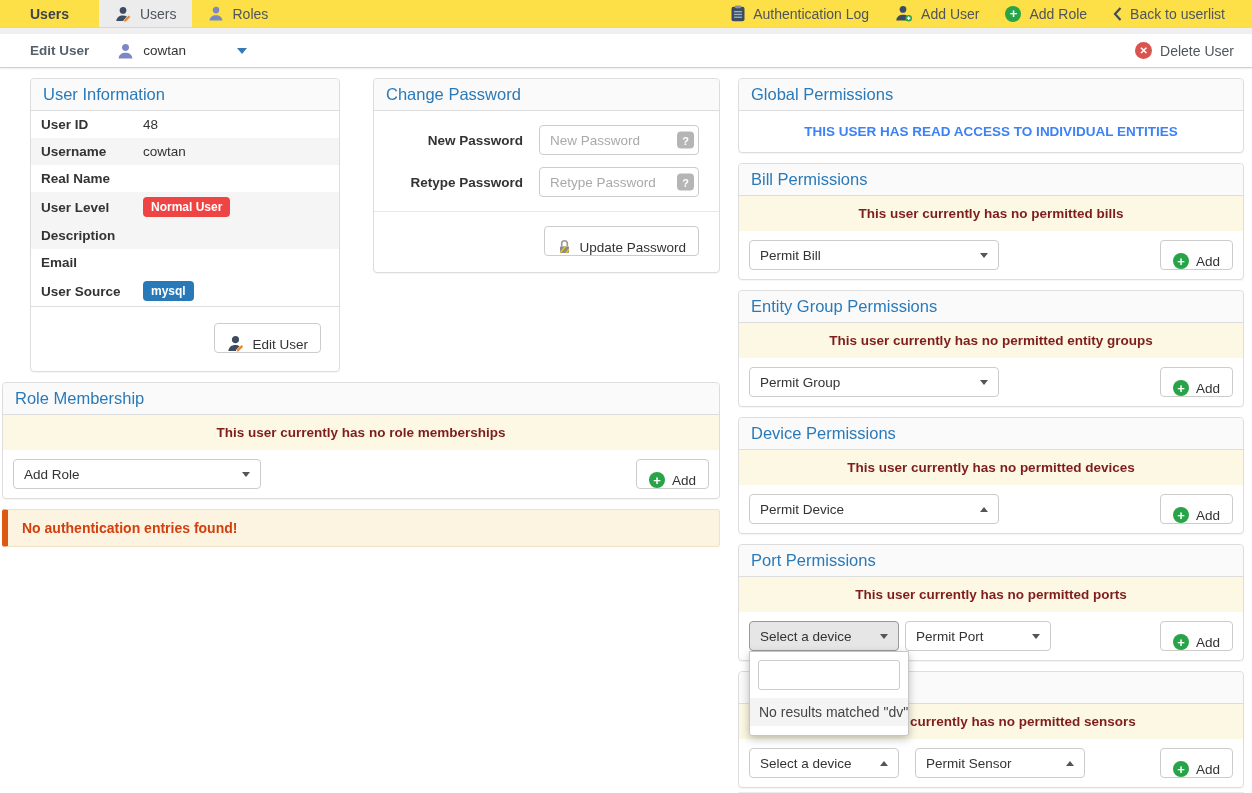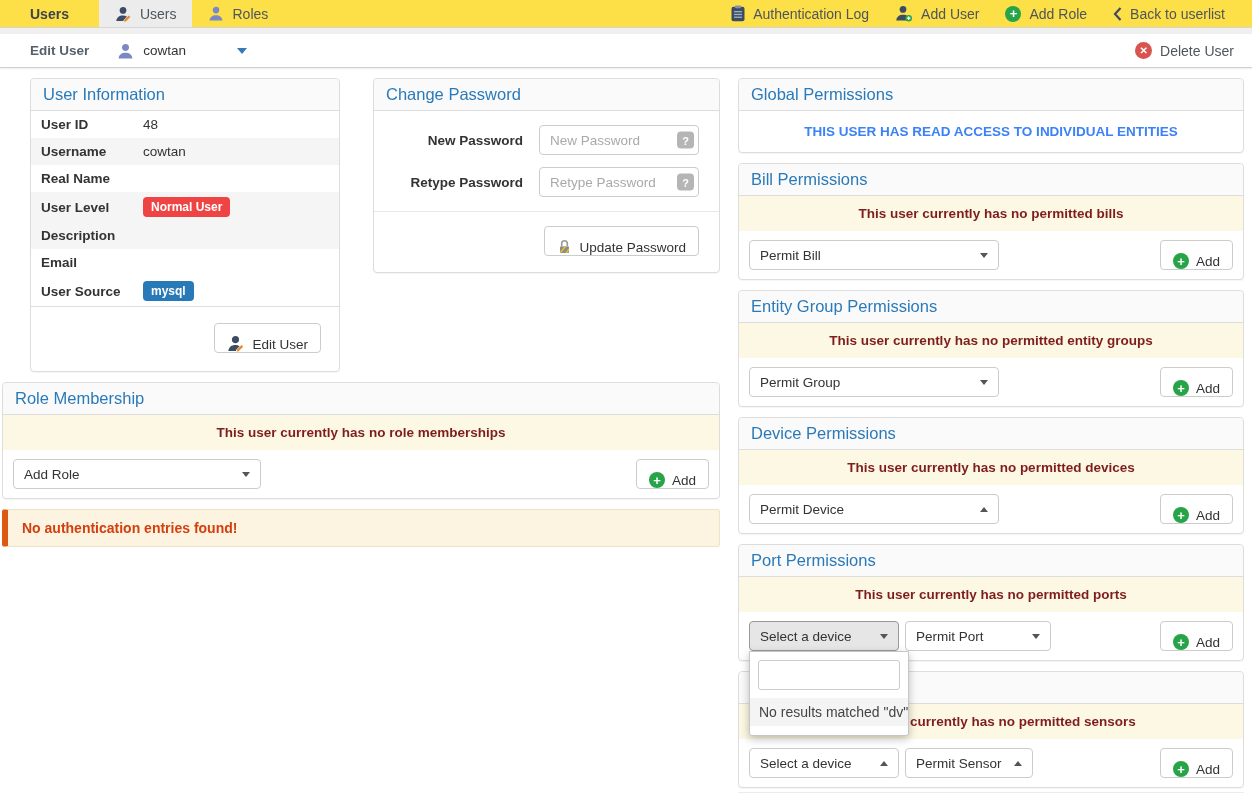--- a/index.html
+++ b/index.html
@@ -394,21 +394,21 @@
     </div>
 
     <div class="panel" style="margin-bottom:0">
       <div class="panel-heading">Sensor Permissions</div>
       <div class="banner">This user currently has no permitted sensors</div>
       <div class="controls">
         <div class="sel" style="width:150px">
           <span>Select a device</span>
           <span class="caret-up"></span>
         </div>
-        <div class="sel" style="width:128px; margin-left:6px">
+        <div class="sel" style="width:170px; margin-left:16px">
           <span>Permit Sensor</span>
           <span class="caret-up"></span>
         </div>
         <span class="spacer"></span>
         <button class="btn">
           <span class="icon-circle plus-green">+</span>
           <span>Add</span>
         </button>
       </div>
     </div>

